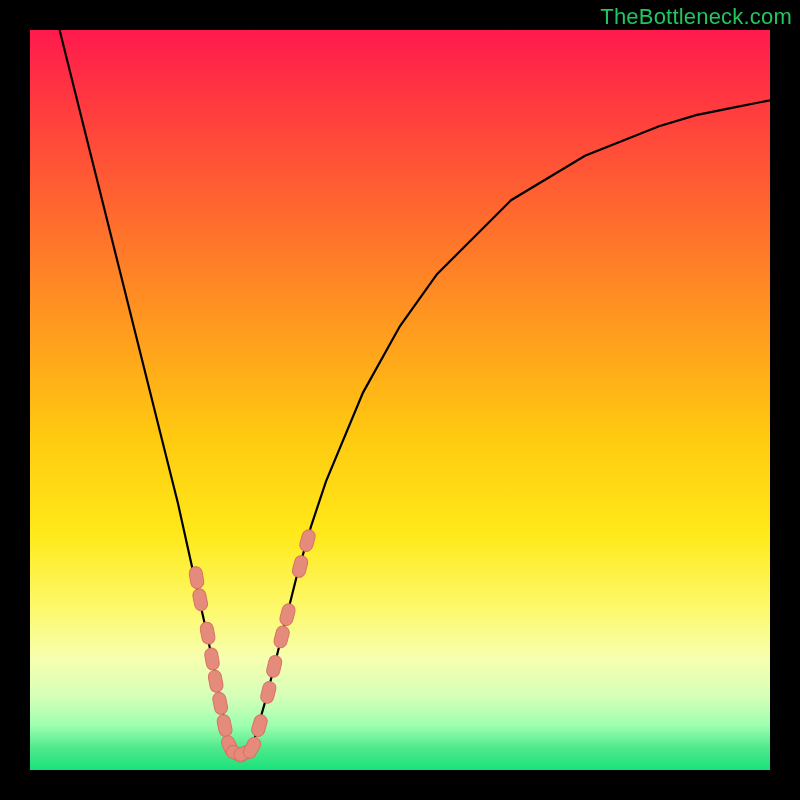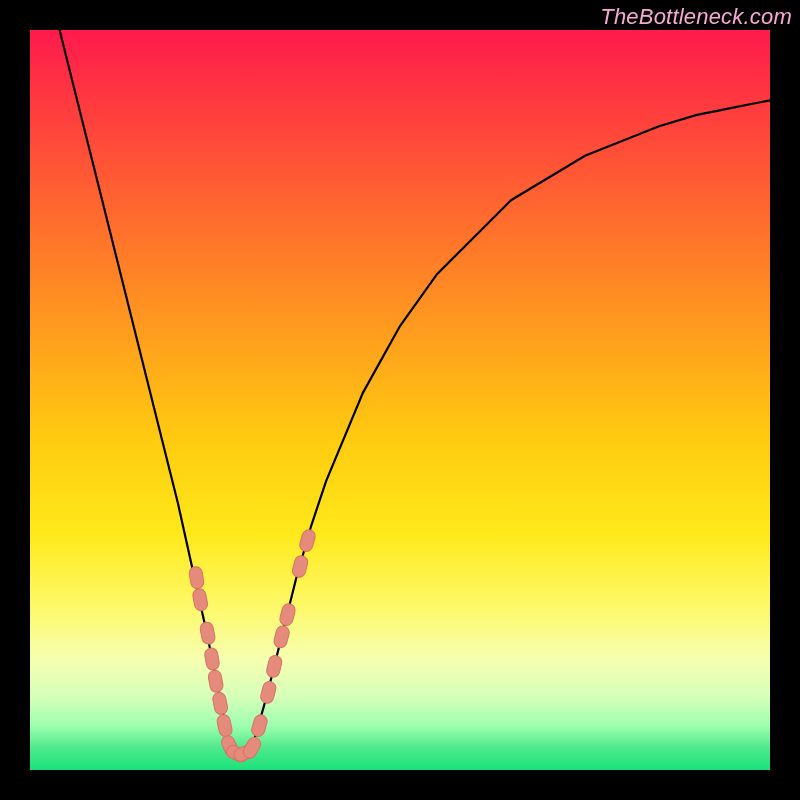--- a/index.html
+++ b/index.html
@@ -36,26 +36,25 @@
       #f6ffb0 85%,
       #d6ffb8 90%,
       #9effb0 94%,
       #4fe98c 97%,
       #19e27a 100%);
   }
   .watermark {
     position: absolute;
     top: 4px;
     right: 8px;
-    color: #f9a8d4;
+    color: #22c55e;
     font-size: 22px;
     font-weight: 500;
     letter-spacing: 0.2px;
     user-select: none;
-    font-style: italic;
   }
   svg.curve {
     position: absolute;
     left: 0;
     top: 0;
     width: 740px;
     height: 740px;
     overflow: visible;
   }
 </style>

